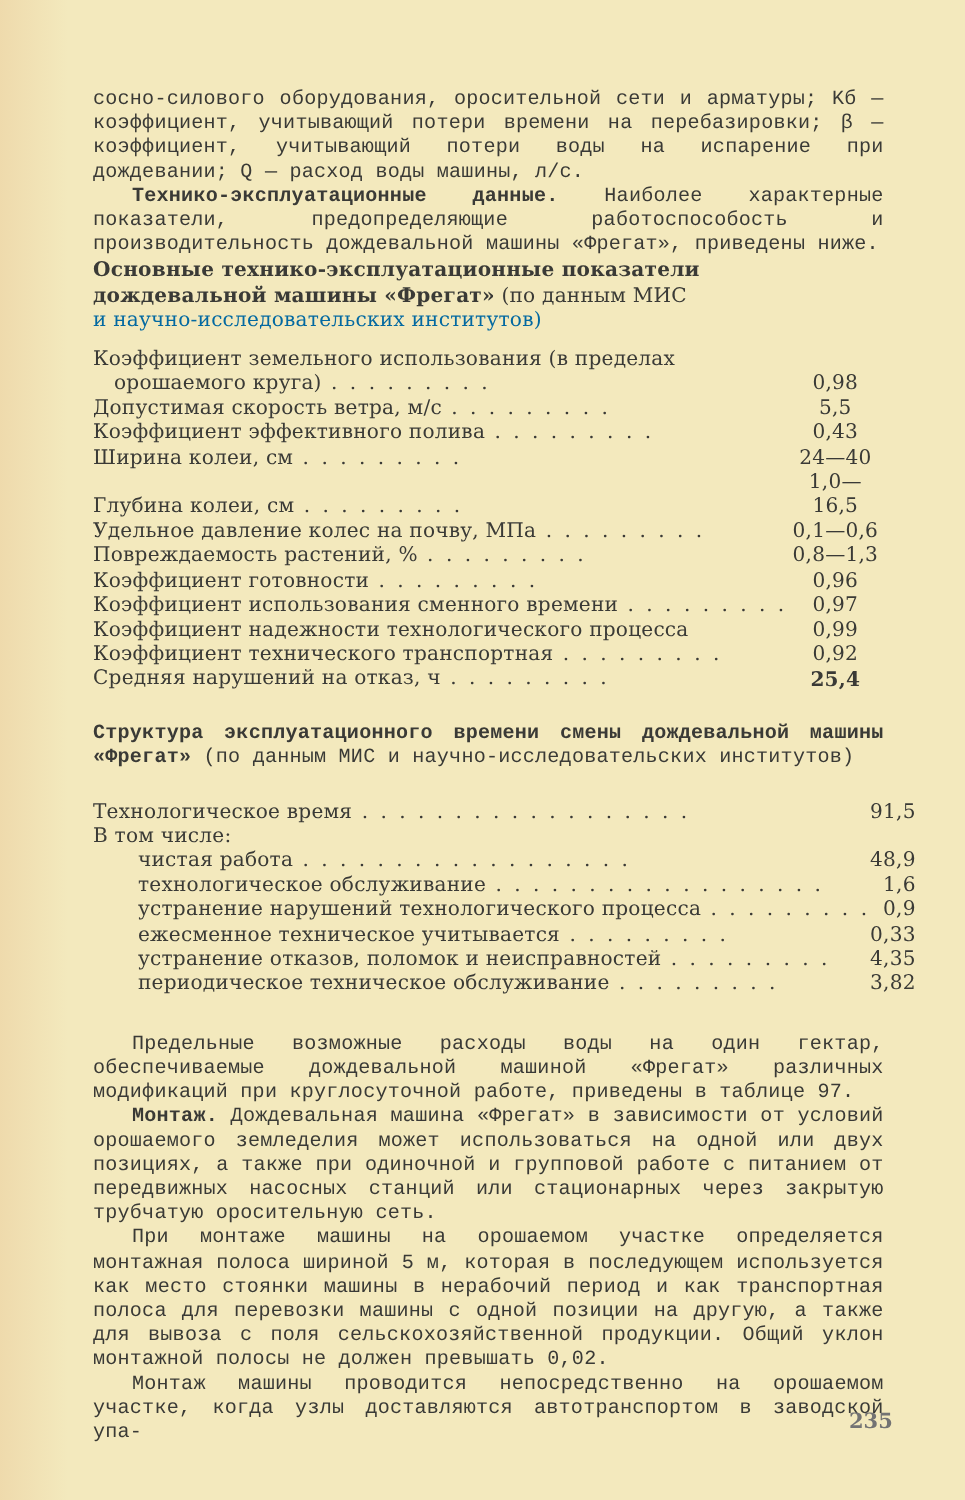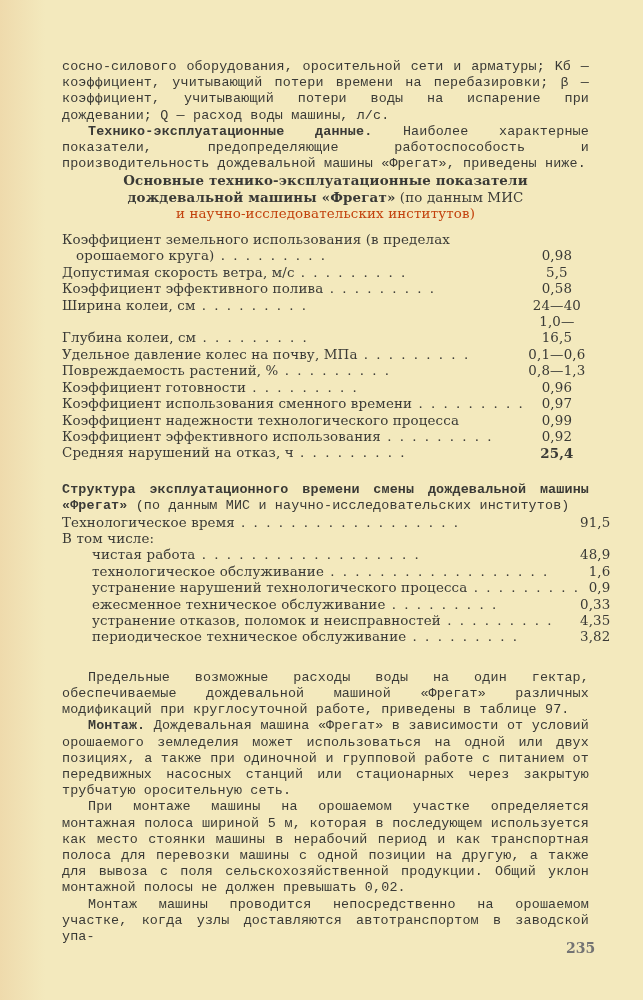--- a/index.html
+++ b/index.html
@@ -12,41 +12,41 @@
     position: relative;
   }
   .page {
     position: absolute; left: 62px; top: 59px; width: 527px;
     font-size: 13.4px; line-height: 16.2px;
     letter-spacing: 0.15px;
   }
   p { margin: 0; text-align: justify; font-family: Liberation Mono, monospace; }
   .indent { text-indent: 26px; }
   .bold { font-weight: bold; }
-  .caption { margin-top: 0; line-height: 16.2px; text-align: center; }
+  .caption { margin-top: 0; line-height: 16.2px; }
   .caption .bold { font-weight: bold; }
   table { border-collapse: collapse; width: 100%; }
   td { padding: 0; vertical-align: bottom; line-height: 16.4px; }
   .t1 { margin-top: 10px; }
   .t1 td.label { width: 440px; }
   .t1 td.val { text-align: center; width: 87px; }
   .dots::after { content: " .  .  .  .  .  .  .  .  ."; letter-spacing: 2px; }
   .lab-wrap { white-space: nowrap; overflow: hidden; display: block; }
   .sub { padding-left: 14px; }
   .h2 { margin-top: 20px; line-height: 16.4px; }
-  .t2 { margin-top: 0; }
+  .t2 { margin-top: 19px; }
   .t2 td.label { width: 480px; }
   .t2 td.val { text-align: right; width: 47px; }
   .t2 td.sublabel { padding-left: 30px; }
   .after { margin-top: 24px; }
   .pagenum {
     position: absolute; left: 566px; top: 940px;
     font-size: 14px; font-weight: bold; color: #737373;
   }
-  .lead { color: #c2410c; }
+  .lead { color: #0369a1; }
 </style>
 </head>
 <body>
 
 <div class="page">
 
   <p>сосно-силового оборудования, оросительной сети и арматуры; Kб — коэффициент, учитывающий потери времени на перебазировки; β — коэффициент, учитывающий потери воды на испарение при дождевании; Q — расход воды машины, л/с.</p>
 
   <p class="indent"><span class="bold">Технико-эксплуатационные данные.</span><span> Наиболее характерные показатели, предопределяющие работоспособость и производительность дождевальной машины «Фрегат», приведены ниже.</span></p>
 
@@ -71,21 +71,21 @@
     <tr>
           <td class="label">
             <span class="lab-wrap"><span>Допустимая скорость ветра, м/с</span><span class="dots"></span></span>
           </td>
           <td class="val">5,5</td>
         </tr>
     <tr>
           <td class="label">
             <span class="lab-wrap"><span>Коэффициент эффективного полива</span><span class="dots"></span></span>
           </td>
-          <td class="val">0,58</td>
+          <td class="val">0,43</td>
         </tr>
     <tr>
           <td class="label">
             <span class="lab-wrap"><span>Ширина колеи, см</span><span class="dots"></span></span>
           </td>
           <td class="val">24—40</td>
         </tr>
     <tr>
           <td class="label">
             <span class="lab-wrap"><span>Глубина колеи, см</span><span class="dots"></span></span>
@@ -117,21 +117,21 @@
           <td class="val">0,97</td>
         </tr>
     <tr>
           <td class="label">
             <span class="lab-wrap"><span>Коэффициент надежности технологического процесса</span></span>
           </td>
           <td class="val">0,99</td>
         </tr>
     <tr>
           <td class="label">
-            <span class="lab-wrap"><span>Коэффициент эффективного использования</span><span class="dots"></span></span>
+            <span class="lab-wrap"><span>Коэффициент технического транспортная</span><span class="dots"></span></span>
           </td>
           <td class="val">0,92</td>
         </tr>
     <tr>
           <td class="label">
             <span class="lab-wrap"><span>Средняя нарушений на отказ, ч</span><span class="dots"></span></span>
           </td>
           <td class="val bold">25,4</td>
         </tr>
   </tbody>
@@ -164,21 +164,21 @@
           <td class="val">1,6</td>
         </tr>
     <tr>
           <td class="label sublabel">
             <span class="lab-wrap"><span>устранение нарушений технологического процесса</span><span class="dots"></span></span>
           </td>
           <td class="val">0,9</td>
         </tr>
     <tr>
           <td class="label sublabel">
-            <span class="lab-wrap"><span>ежесменное техническое обслуживание</span><span class="dots"></span></span>
+            <span class="lab-wrap"><span>ежесменное техническое учитывается</span><span class="dots"></span></span>
           </td>
           <td class="val">0,33</td>
         </tr>
     <tr>
           <td class="label sublabel">
             <span class="lab-wrap"><span>устранение отказов, поломок и неисправностей</span><span class="dots"></span></span>
           </td>
           <td class="val">4,35</td>
         </tr>
     <tr>

